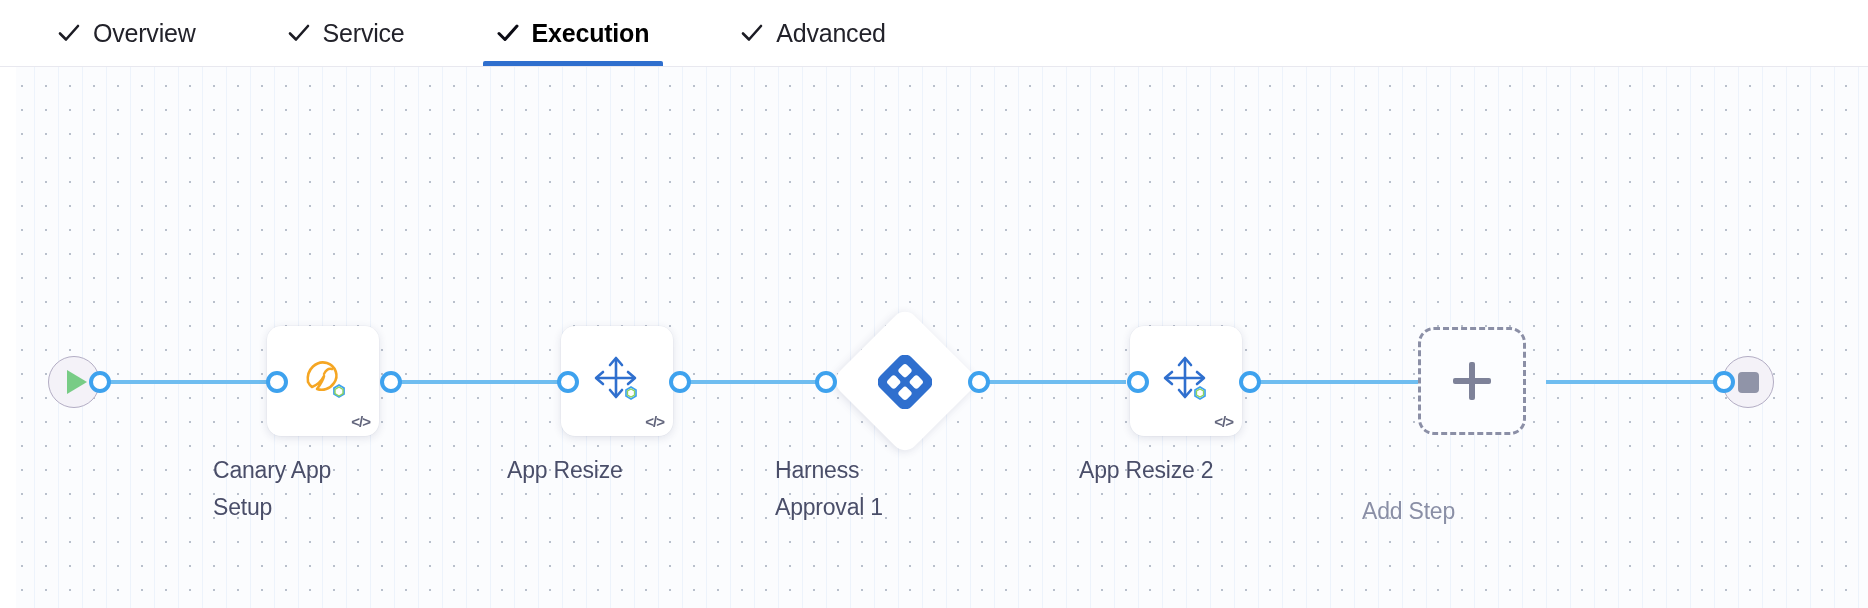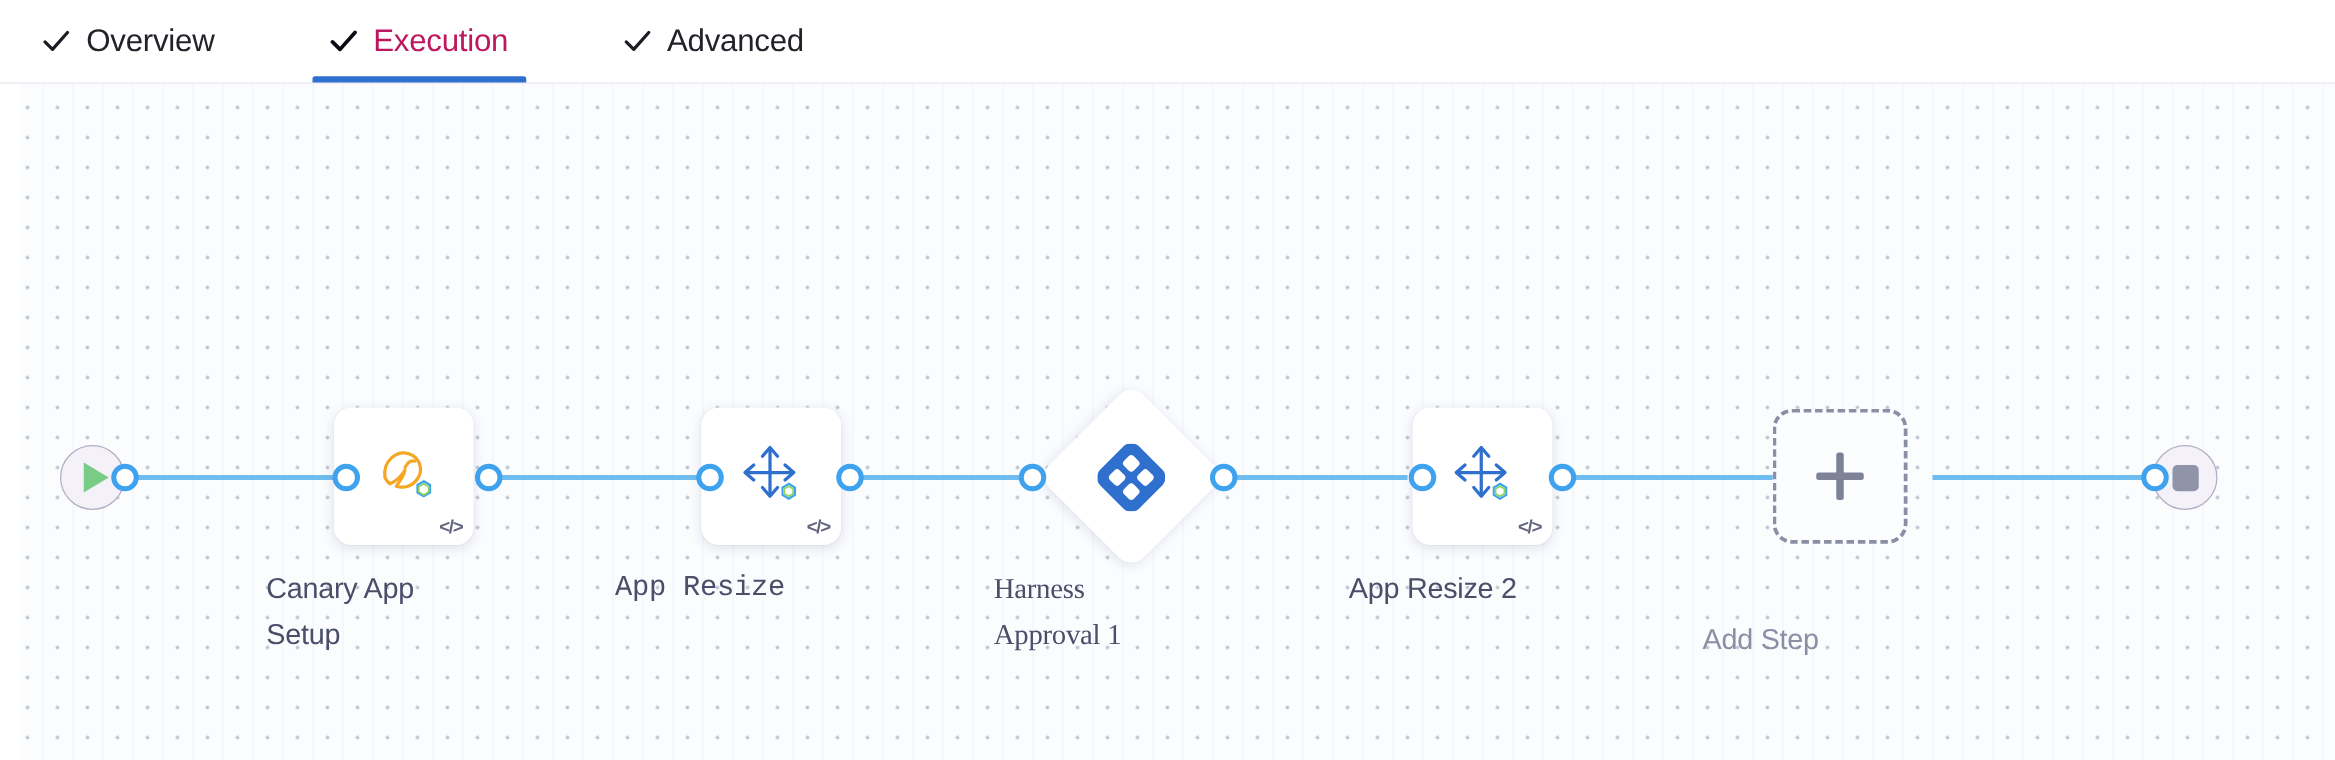--- a/index.html
+++ b/index.html
@@ -21,21 +21,21 @@
 
   
   .tabbar {
     position: absolute;
     top: 0; left: 0;
     width: 1868px;
     height: 67px;
     background: #ffffff;
     display: flex;
     align-items: flex-start;
-    padding-left: 20px;
+    padding-left: 44px;
     border-bottom: 1px solid #e8e8ef;
     z-index: 5;
   }
   .tab {
     height: 66px;
     display: flex;
     align-items: center;
     gap: 13px;
     padding: 0 14px;
     margin-right: 64px;
@@ -49,21 +49,21 @@
     position: relative;
     flex: 0 0 auto;
   }
   .tab .check svg { display: block; }
   .tab .tlabel {
     font-size: 25px;
     letter-spacing: -0.2px;
     color: #22222a;
     white-space: nowrap;
   }
-  .tab.active .tlabel { font-weight: normal; color: #be185d; }
+  .tab.active .tlabel { font-weight: bold; color: #000000; }
   .tab.active::after {
     content: "";
     position: absolute;
     left: 0; right: 0;
     bottom: 0;
     height: 5px;
     background: #2f6fce;
     border-radius: 2px 2px 0 0;
   }
 
@@ -234,20 +234,28 @@
 
     <div class="tab">
       <span class="check">
         <svg width="22" height="22" viewBox="0 0 22 22">
             <path d="M2 11.5 L8 17.5 L20 4" fill="none" stroke="#1c1c24" stroke-width="2.6" stroke-linecap="round" stroke-linejoin="round"></path>
           </svg>
       </span>
       <span class="tlabel">Overview</span>
     </div>
 
+    <div class="tab">
+      <span class="check">
+        <svg width="22" height="22" viewBox="0 0 22 22">
+            <path d="M2 11.5 L8 17.5 L20 4" fill="none" stroke="#1c1c24" stroke-width="2.6" stroke-linecap="round" stroke-linejoin="round"></path>
+          </svg>
+      </span>
+      <span class="tlabel">Service</span>
+    </div>
 
 
     <div class="tab active">
       <span class="check">
         <svg width="22" height="22" viewBox="0 0 22 22">
             <path d="M2 11.5 L8 17.5 L20 4" fill="none" stroke="#0b0b14" stroke-width="3" stroke-linecap="round" stroke-linejoin="round"></path>
           </svg>
       </span>
       <span class="tlabel">Execution</span>
     </div>
@@ -306,37 +314,37 @@
             <polyline points="40,22 47,28 40,34"></polyline>
           </g>
           <polygon points="43,37 48,40 48,46 43,49 38,46 38,40" fill="#ffffff" stroke="#3ea2ee" stroke-width="1.7"></polygon>
           <polygon points="43,39 46.5,41 46.5,45 43,47 39.5,45 39.5,41" fill="none" stroke="#8dd35f" stroke-width="1.3"></polygon>
         </svg>
       </span>
       <span class="codeicon">&lt;/&gt;</span>
     </div>
     <div class="port" style="left:557px;"></div>
     <div class="port" style="left:669px;"></div>
-    <div class="nlabel" style="left:492px;font-family:Liberation Mono, monospace;">App Resize</div>
+    <div class="nlabel" style="left:507px;">App Resize</div>
 
     <div class="diamond" style="left:852px;"></div>
     <span class="diamond-ico" style="left:878px;">
       <svg width="54" height="54" viewBox="0 0 54 54">
         <g transform="rotate(45 27 27)">
           <rect x="5" y="5" width="44" height="44" rx="9" fill="#2f6fce"></rect>
           <rect x="13.5" y="13.5" width="11" height="11" rx="3" fill="#ffffff"></rect>
           <rect x="29.5" y="13.5" width="11" height="11" rx="3" fill="#ffffff"></rect>
           <rect x="13.5" y="29.5" width="11" height="11" rx="3" fill="#ffffff"></rect>
           <rect x="29.5" y="29.5" width="11" height="11" rx="3" fill="#ffffff"></rect>
         </g>
       </svg>
     </span>
     <div class="port" style="left:815px;"></div>
     <div class="port" style="left:968px;"></div>
-    <div class="nlabel" style="left:795px;font-family:Liberation Serif, serif;">Harness
+    <div class="nlabel" style="left:775px;">Harness
 Approval 1</div>
 
     <div class="step" style="left:1130px;">
       <span>
         <svg width="58" height="58" viewBox="0 0 58 58">
           <g stroke="#2f6fce" stroke-width="2.6" stroke-linecap="round" stroke-linejoin="round" fill="none">
             <line x1="28" y1="9" x2="28" y2="46"></line>
             <line x1="9" y1="28" x2="46" y2="28"></line>
             <polyline points="22,15 28,8 34,15"></polyline>
             <polyline points="22,40 28,47 34,40"></polyline>

